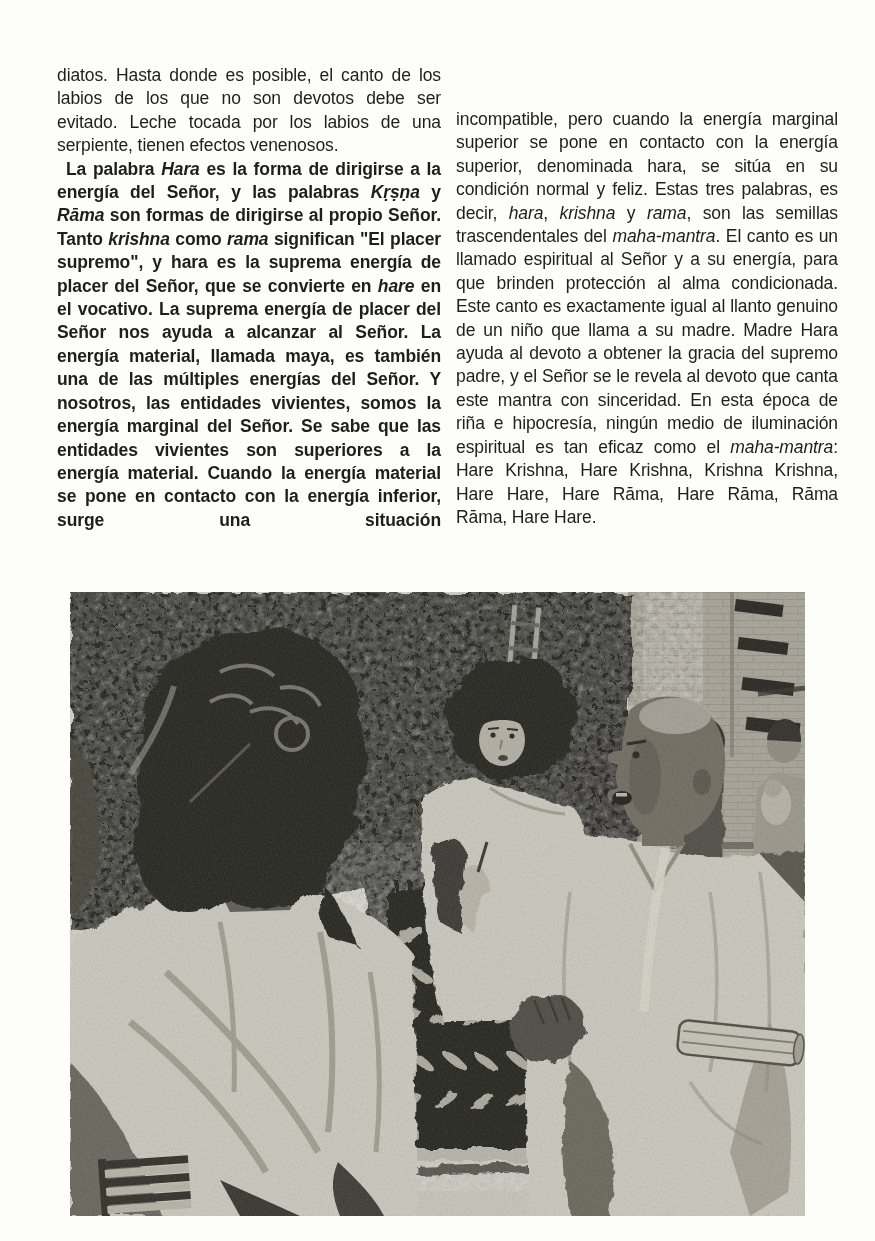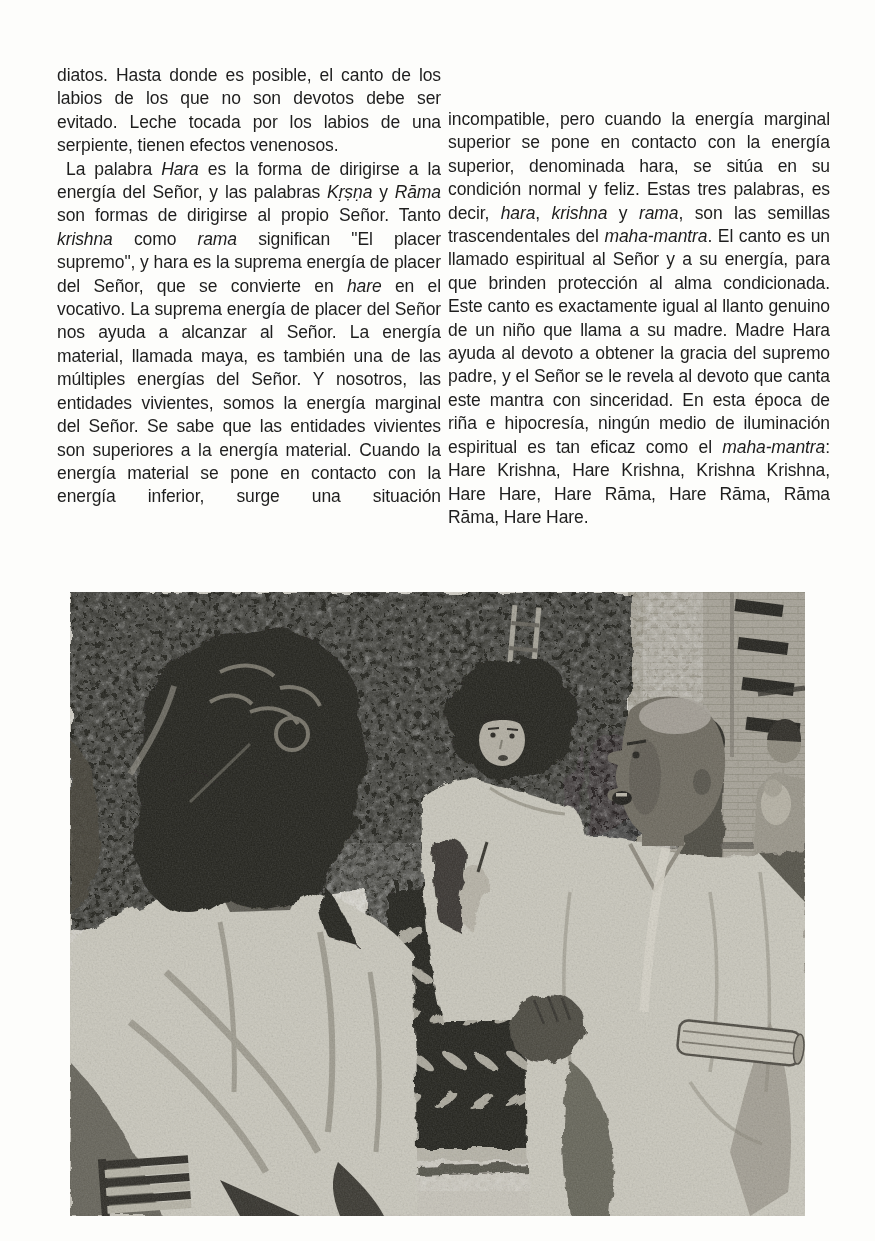--- a/index.html
+++ b/index.html
@@ -7,31 +7,31 @@
     position:relative;
     width:875px;height:1241px;
     margin:0 auto;
     background:var(--page-bg,#fdfdfb);
     overflow:hidden;
     font-family:"Liberation Sans","DejaVu Sans",sans-serif;
     color:var(--text-color,#1e1e1e);
   }
   .columns{
     position:absolute;left:57px;top:64px;width:781px;
-    display:flex;gap:7px;
+    display:flex;gap:15px;
   }
   .col{
     width:384px;
     font-size:17.5px;line-height:23.4px;
     text-align:justify;
     letter-spacing:-0.1px;
   }
   .col.right{width:382px;margin-top:44px;}
   .col p{margin:0;}
-  .col p.indent{text-indent:9px;}
+  .col p.indent{text-indent:9px;font-weight:bold;}
   .col p.cont{text-align-last:justify;}
   .col i{font-style:italic;}
   figure.photo{
     position:absolute;left:70px;top:592px;width:735px;height:624px;
     margin:0;padding:0;background:var(--ph-light,#c7c4ba);
   }
   figure.photo svg{display:block;width:735px;height:624px;}
 </style>
 </head>
 <body>

